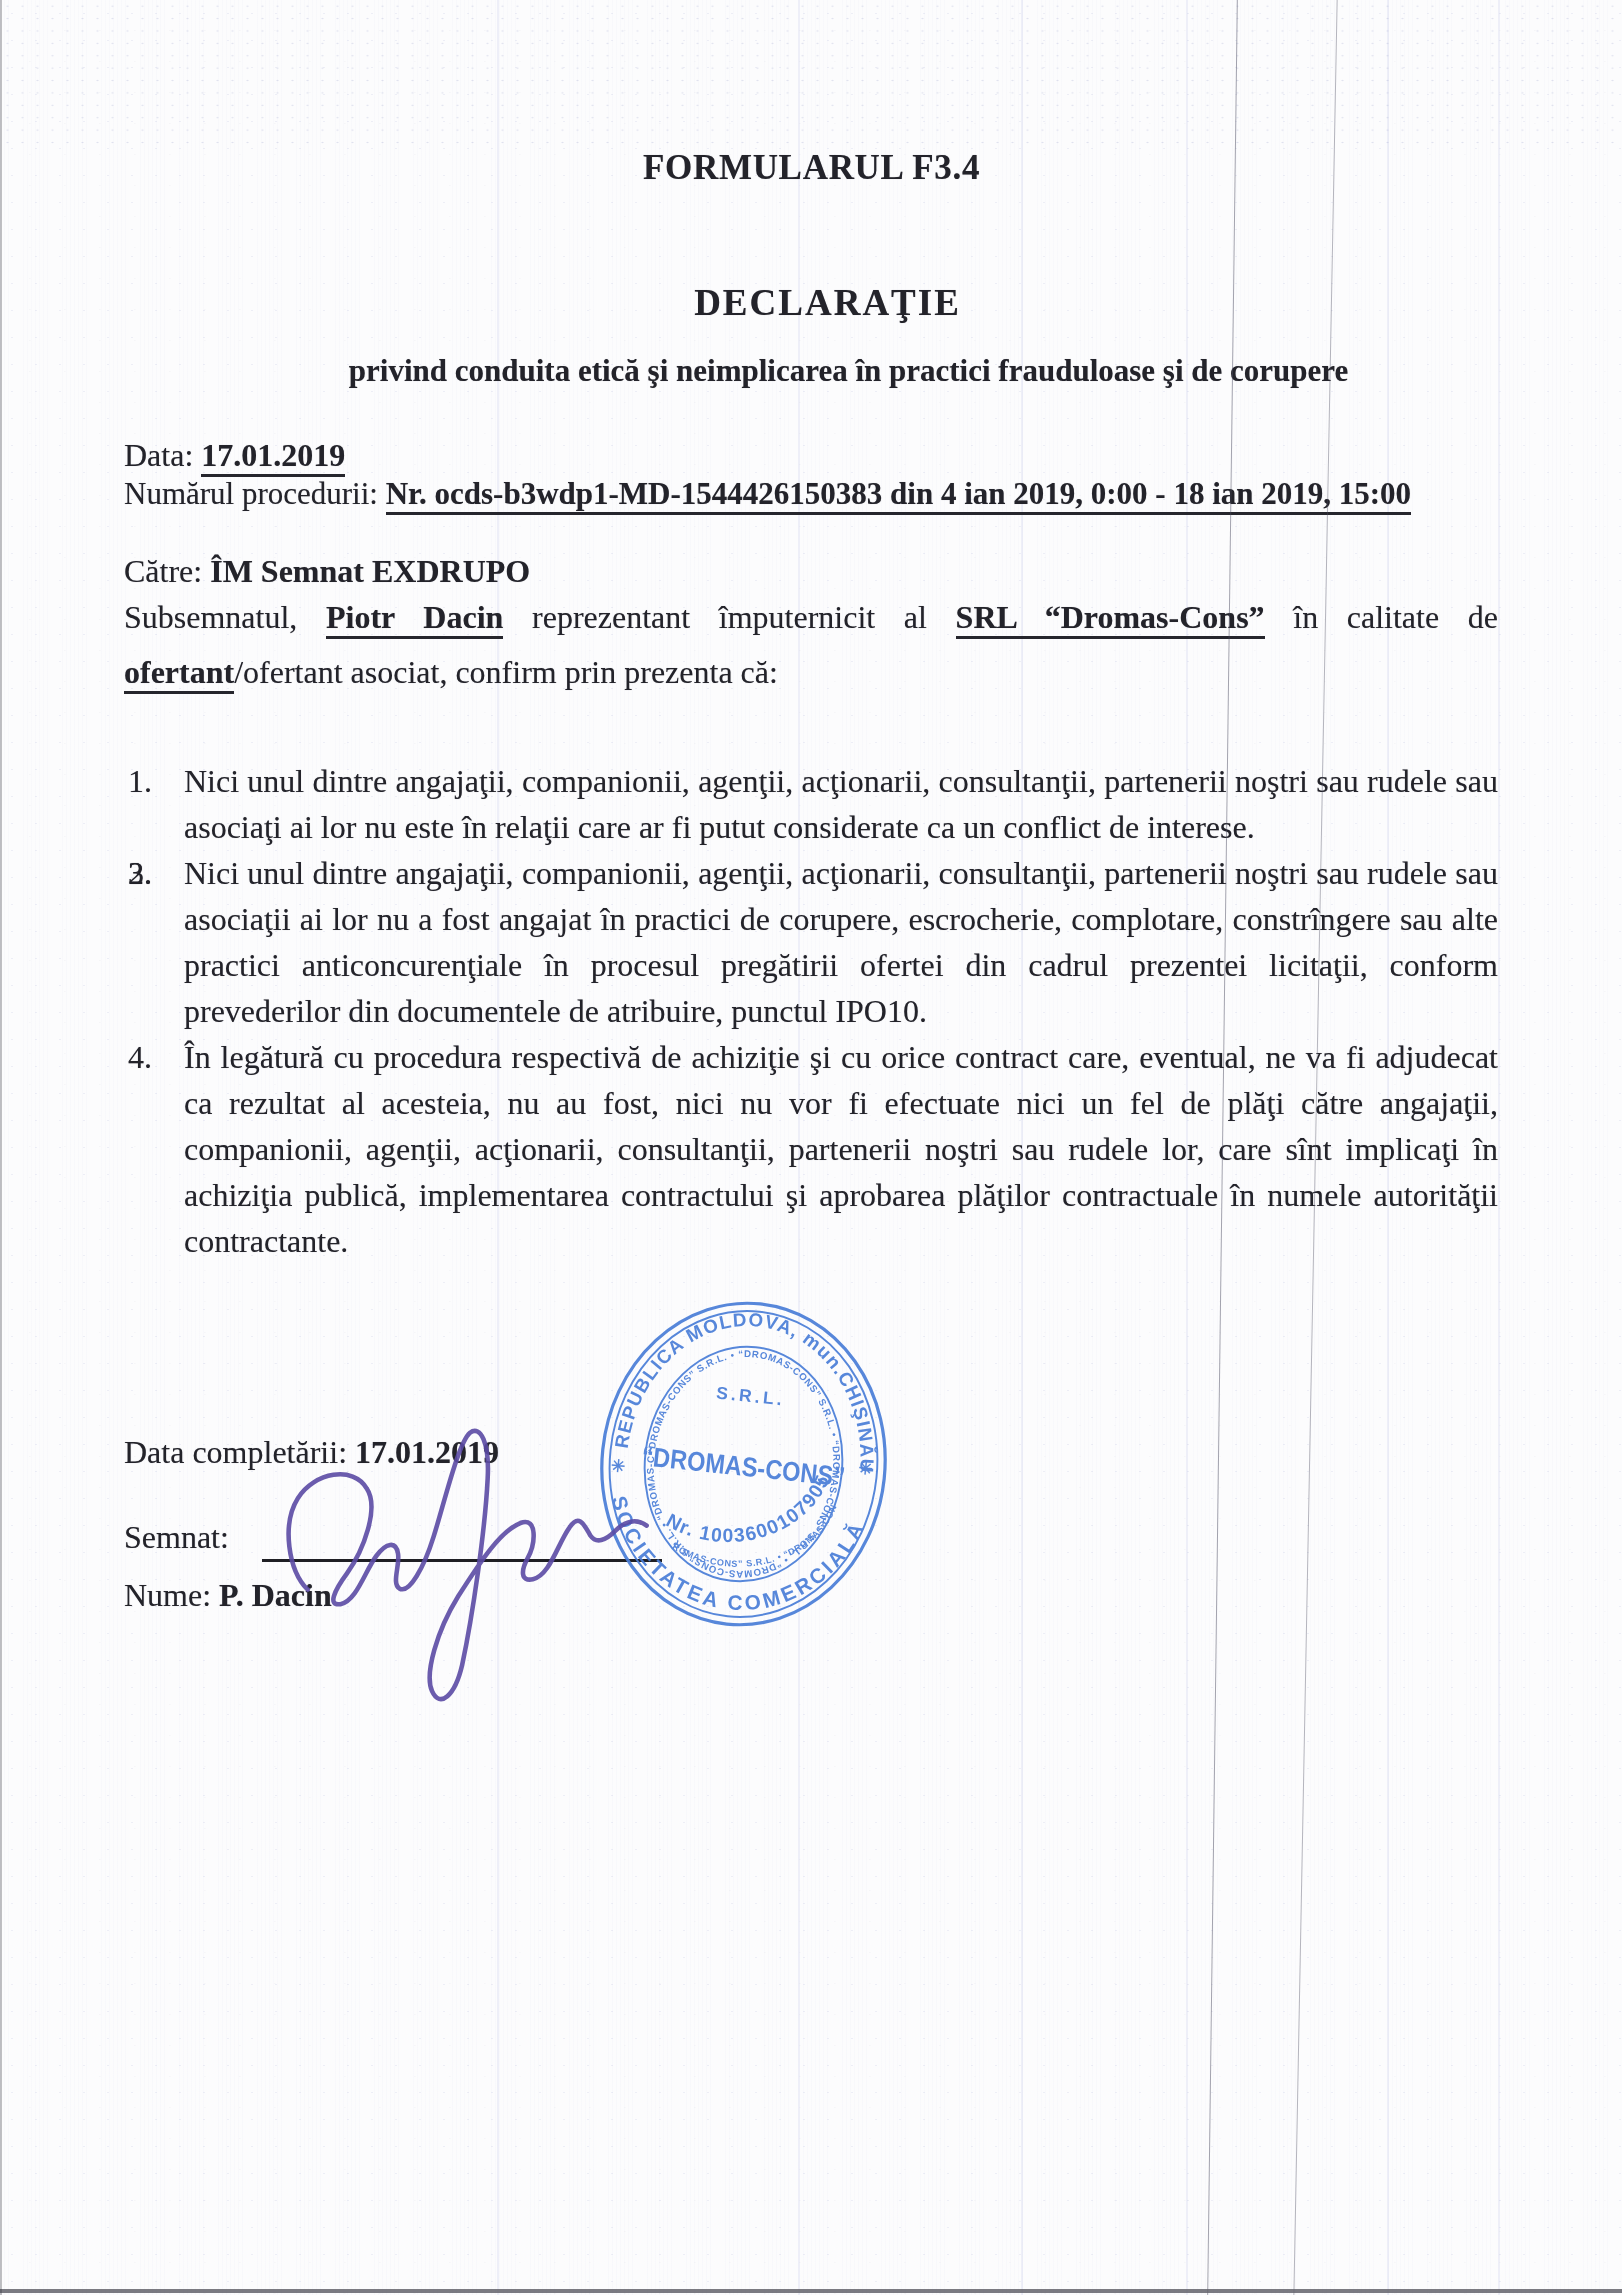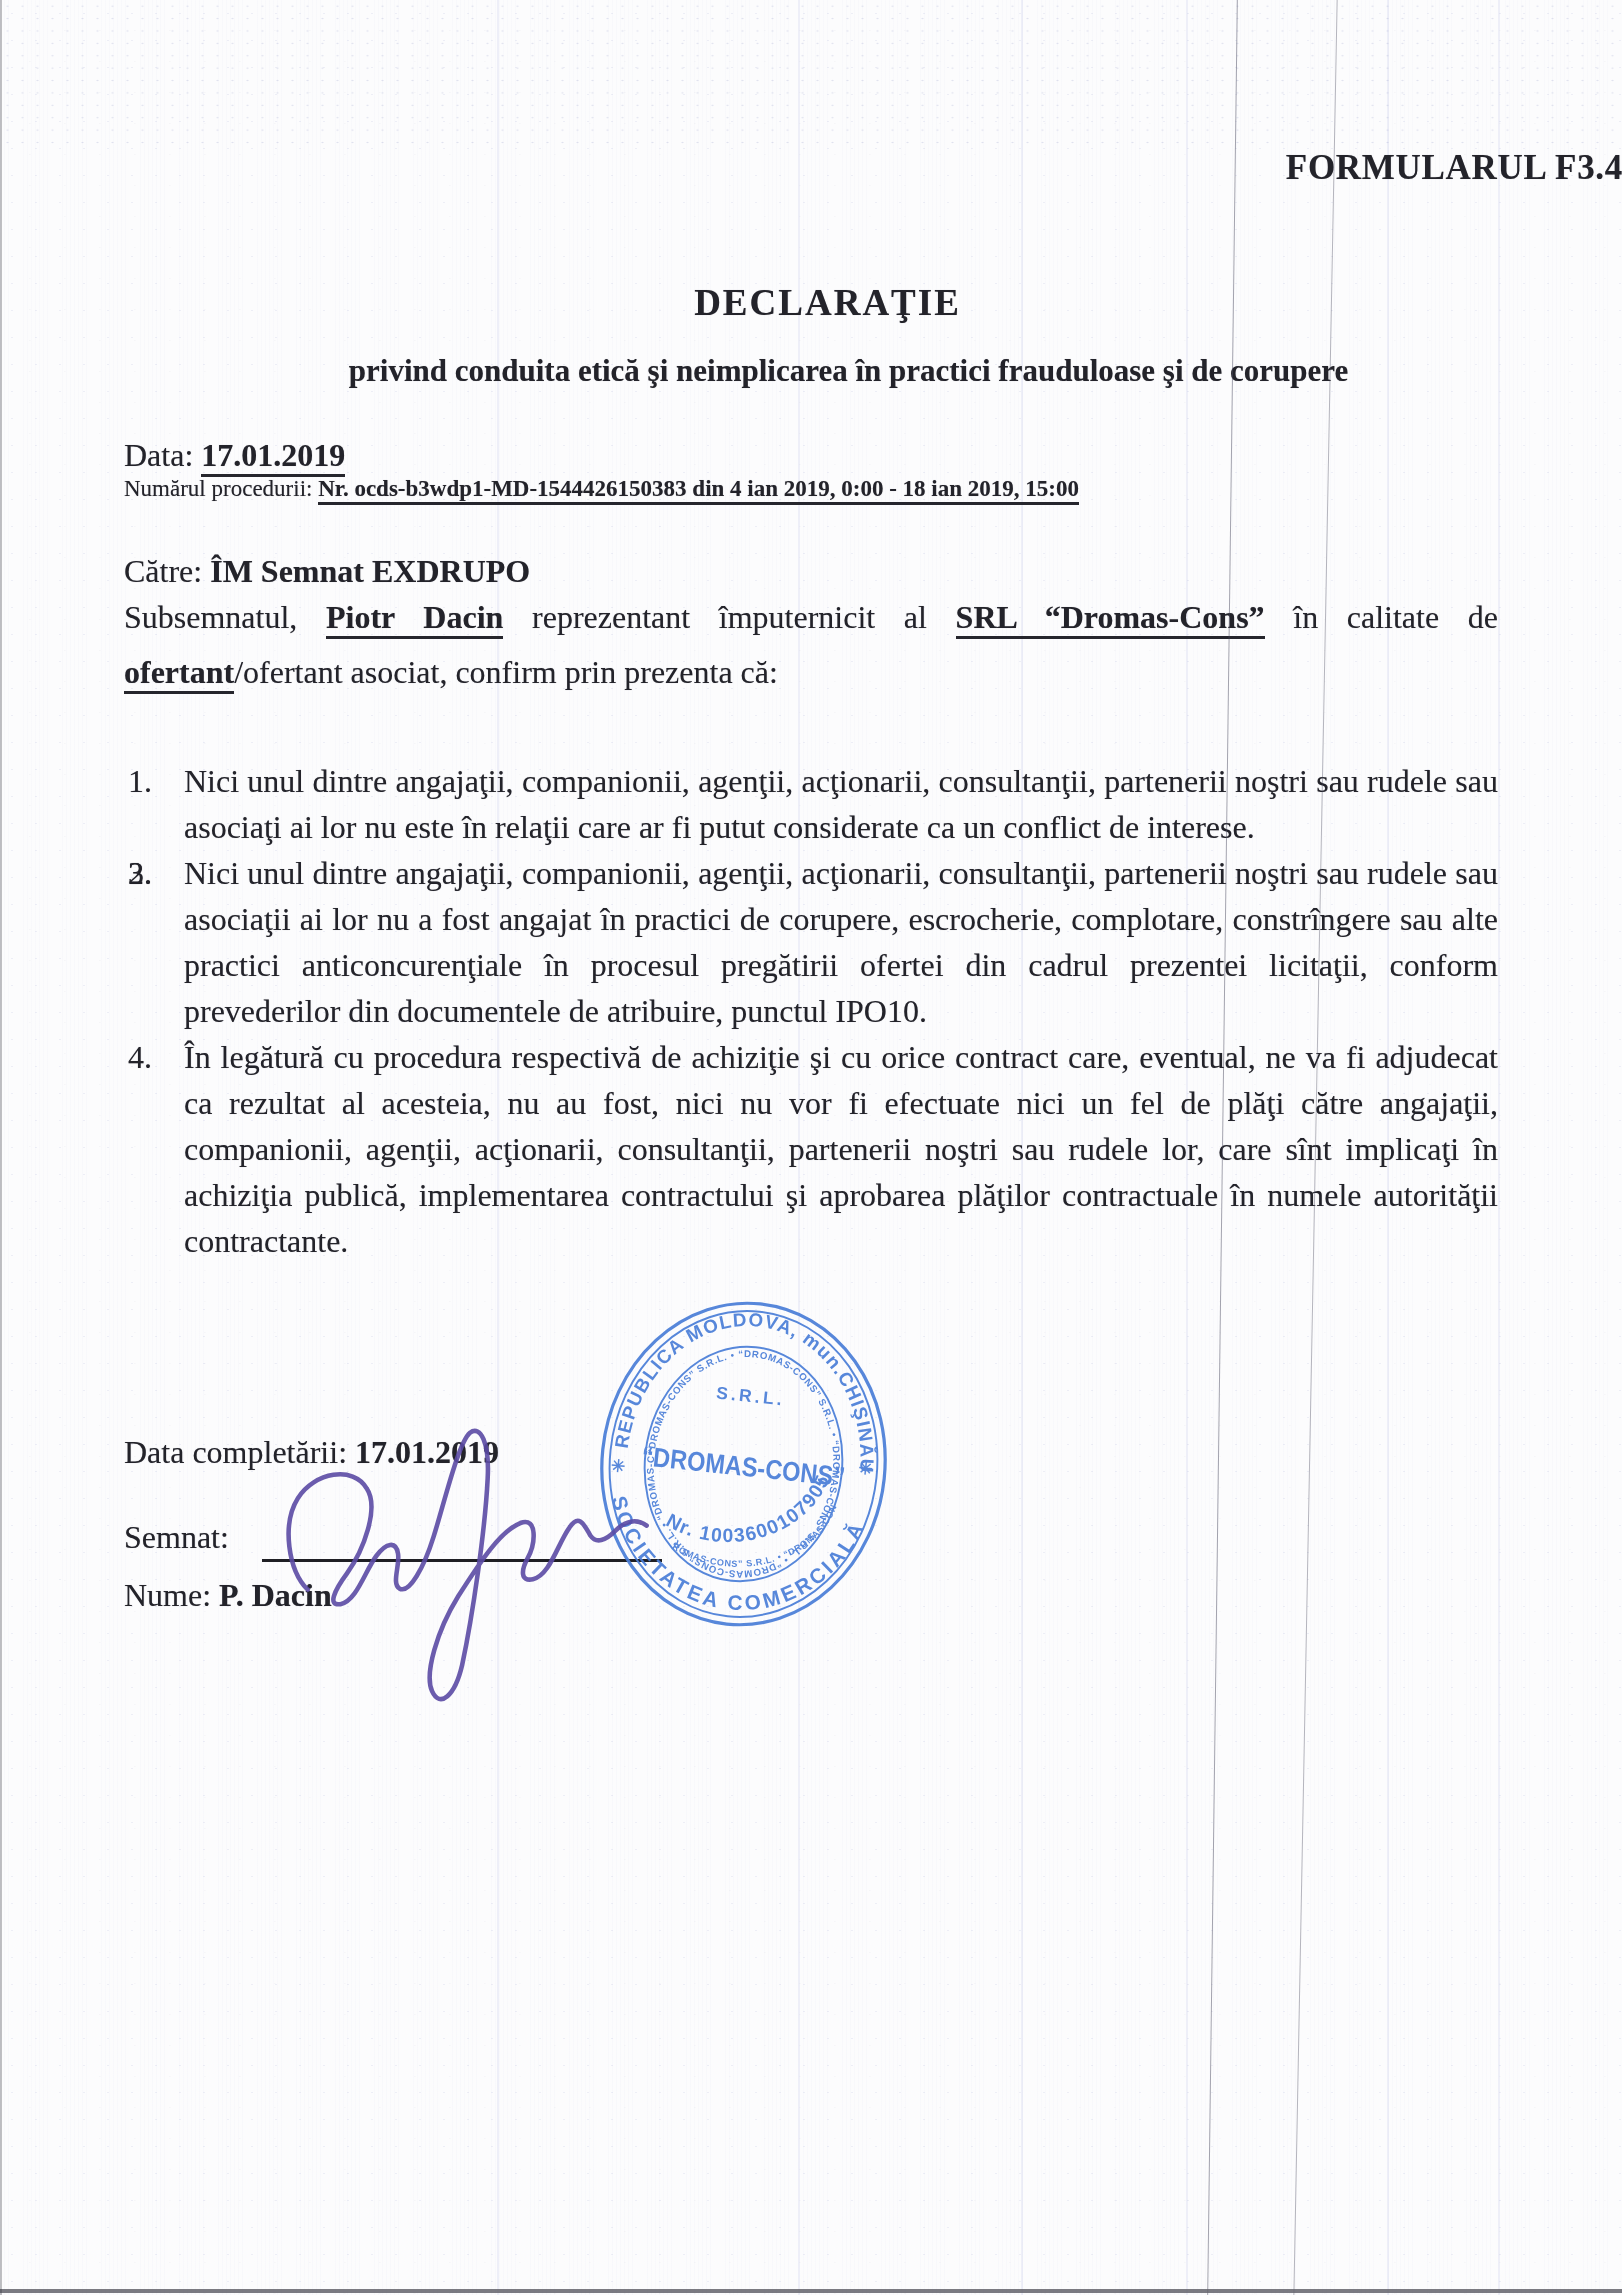--- a/index.html
+++ b/index.html
@@ -6,21 +6,21 @@
   .page{
     position:relative;width:1623px;height:2295px;background:#fcfcfd;overflow:hidden;
     font-family:"Liberation Serif","DejaVu Serif",serif;color:#23232a;
     background-image:repeating-linear-gradient(90deg,rgba(130,140,200,0.03) 0 0.7px,transparent 0.7px 3.9px);
   }
   .abs{position:absolute;}
   .txt{text-shadow:0 0 0.8px rgba(25,25,40,.35);}
   .b{font-weight:bold;}
   .bu{font-weight:bold;border-bottom:3.3px solid #26262d;padding-bottom:1.3px;}
   .center{left:0;width:100%;text-align:center;}
-  .title1{top:148px;font-size:35px;font-weight:bold;letter-spacing:0.7px;text-align:right;}
+  .title1{top:148px;font-size:35px;font-weight:bold;letter-spacing:0.7px;}
   .title2{top:281px;font-size:37px;font-weight:bold;letter-spacing:2px;margin-left:16px;}
   .subtitle{top:353px;font-size:31px;font-weight:bold;padding-left:37px;}
   .bodyline{left:124px;font-size:32px;white-space:nowrap;font-family:Liberation Serif, serif;}
   .introp{left:124px;top:590px;width:1374px;font-size:32px;line-height:55px;text-align:justify;}
   .list{left:124px;top:758px;width:1374px;font-size:32px;line-height:46px;}
   .item{position:relative;padding-left:60px;text-align:justify;}
   .inum{position:absolute;left:3.9px;top:0;}
   .speckle{inset:0;pointer-events:none;opacity:.28;
     background-image:radial-gradient(rgba(100,110,180,.35) 0.7px,transparent 0.9px),radial-gradient(rgba(120,120,160,.25) 0.7px,transparent 1px);
     background-size:24px 27px,35px 31px;background-position:0 0,12.4px 15px;}
@@ -50,21 +50,21 @@
   <div class="abs streak" style="left:1498px"></div>
 
   <div class="abs center title1 txt">FORMULARUL F3.4</div>
   <div class="abs center title2 txt">DECLARAŢIE</div>
   <div class="abs center subtitle txt">privind conduita etică şi neimplicarea în practici frauduloase şi de corupere</div>
 
   <div class="abs bodyline txt" style="top:437px">
     <span>Data:</span>
     <span class="bu">17.01.2019</span>
   </div>
-  <div class="abs bodyline txt" style="top:476px;font-size:23px">
+  <div class="abs bodyline txt" style="top:476px;font-size:31px">
     <span>Numărul procedurii:</span>
     <span class="bu">Nr. ocds-b3wdp1-MD-1544426150383 din 4 ian 2019, 0:00 - 18 ian 2019, 15:00</span>
   </div>
   <div class="abs bodyline txt" style="top:553px">
     <span>Către:</span>
     <span class="b">ÎM Semnat EXDRUPO</span>
   </div>
 
   <div class="abs introp txt">
     <span>Subsemnatul,</span>

